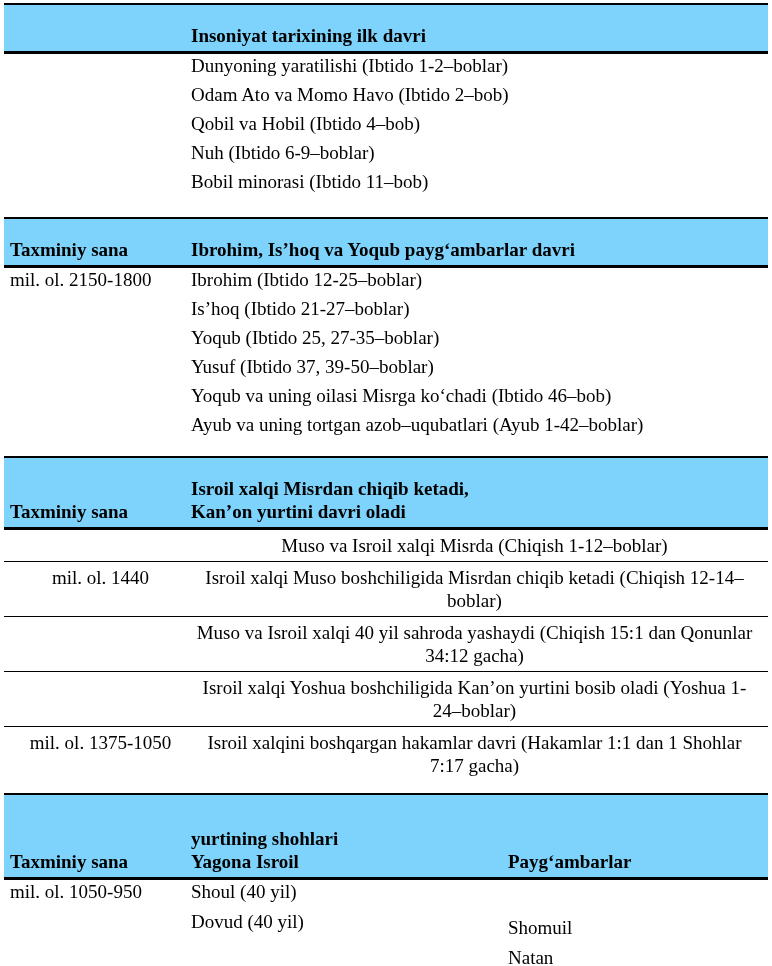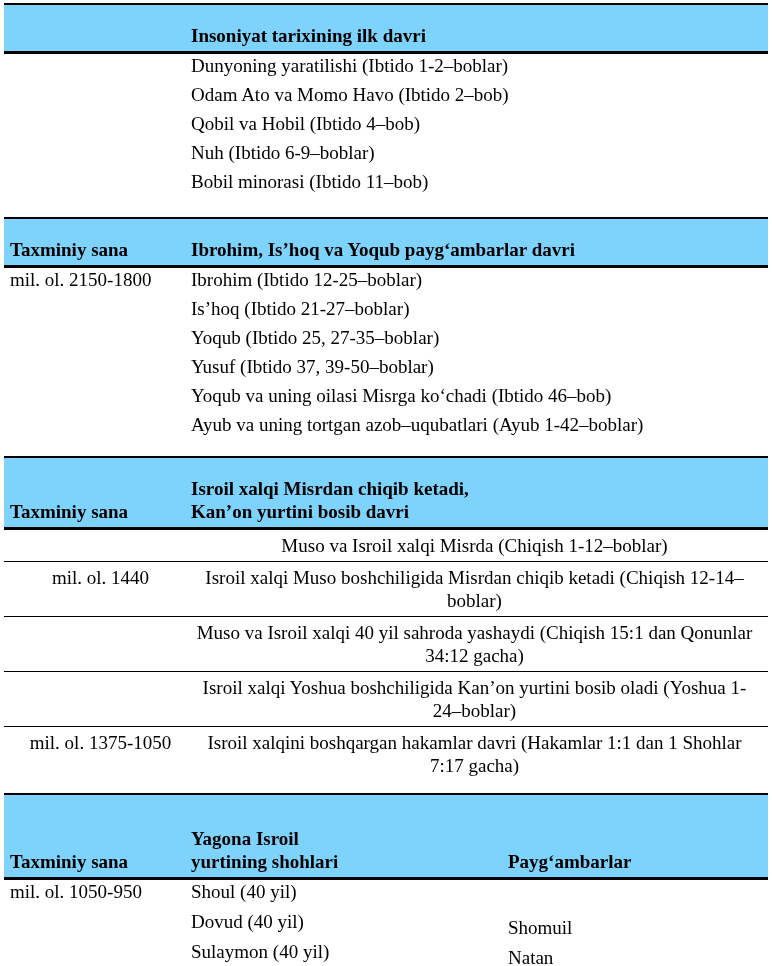--- a/index.html
+++ b/index.html
@@ -121,21 +121,21 @@
         <p class="item">Ayub va uning tortgan azob–uqubatlari (Ayub 1-42–boblar)</p>
       </div>
     </div>
   </div>
 
   <div class="section section-3">
     <div class="sec-header">
       <div class="col-date">Taxminiy sana</div>
       <div class="col-main">
         <div>Isroil xalqi Misrdan chiqib ketadi,</div>
-        <div>Kan’on yurtini bosib davri</div>
+        <div>Kan’on yurtini davri oladi</div>
       </div>
     </div>
     <div>
       <div class="s3-row">
         <div class="col-date"></div>
         <div class="col-main">Muso va Isroil xalqi Misrda (Chiqish 1-12–boblar)</div>
       </div>
       <div class="s3-row">
         <div class="col-date">mil. ol. 1440</div>
         <div class="col-main">Isroil xalqi Muso boshchiligida Misrdan chiqib ketadi (Chiqish 12-14–boblar)</div>
@@ -152,31 +152,30 @@
         <div class="col-date">mil. ol. 1375-1050</div>
         <div class="col-main">Isroil xalqini boshqargan hakamlar davri (Hakamlar 1:1 dan 1 Shohlar 7:17 gacha)</div>
       </div>
     </div>
   </div>
 
   <div class="section section-4">
     <div class="sec-header">
       <div class="col-date">Taxminiy sana</div>
       <div class="col-main-fixed">
+        <div>yurtining shohlari</div>
         <div>Yagona Isroil</div>
-        <div>yurtining shohlari</div>
       </div>
       <div class="col-prophets">Payg‘ambarlar</div>
     </div>
     <div class="sec-body">
       <div class="col-date">mil. ol. 1050-950</div>
       <div class="col-main-fixed kings">
         <p class="item">Shoul (40 yil)</p>
         <p class="item">Dovud (40 yil)</p>
-        <p class="item">Sulaymon (40 yil)</p>
       </div>
       <div class="col-prophets prophets">
         <p class="item">Shomuil</p>
         <p class="item">Natan</p>
       </div>
     </div>
   </div>
 
   <div class="footnote">
     <div class="fn-rule"></div>

